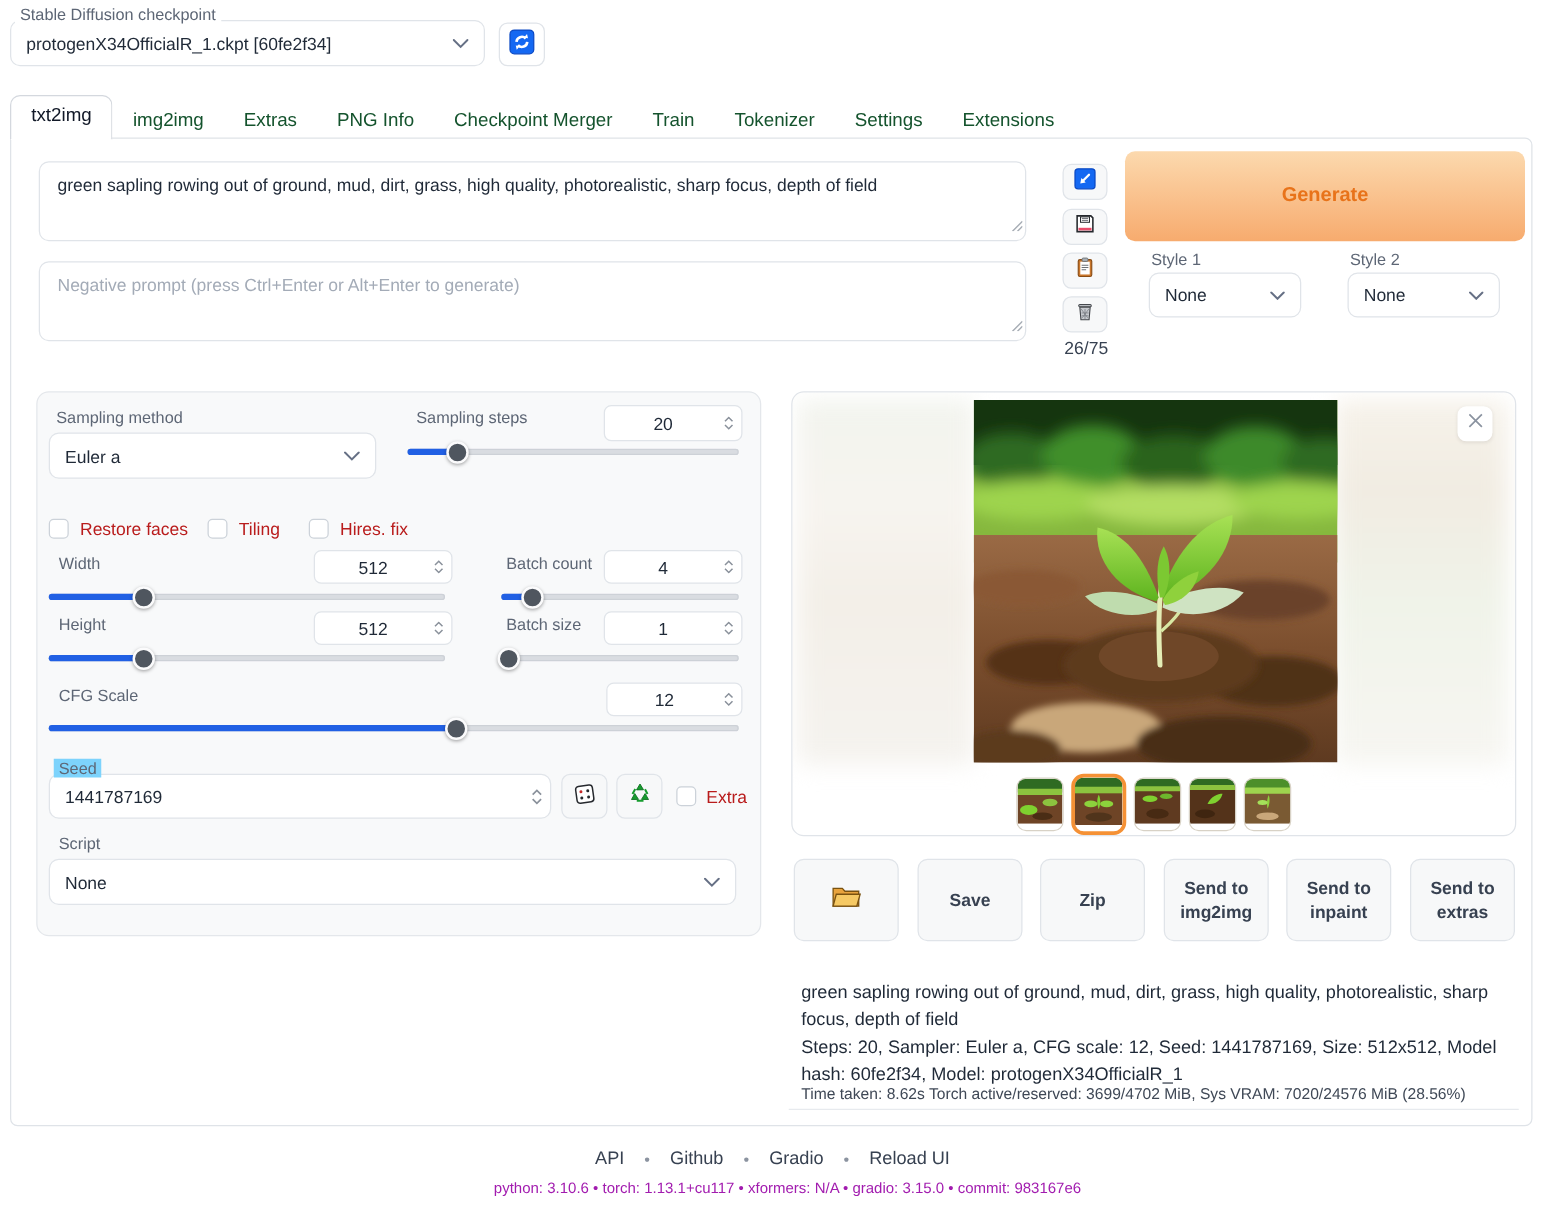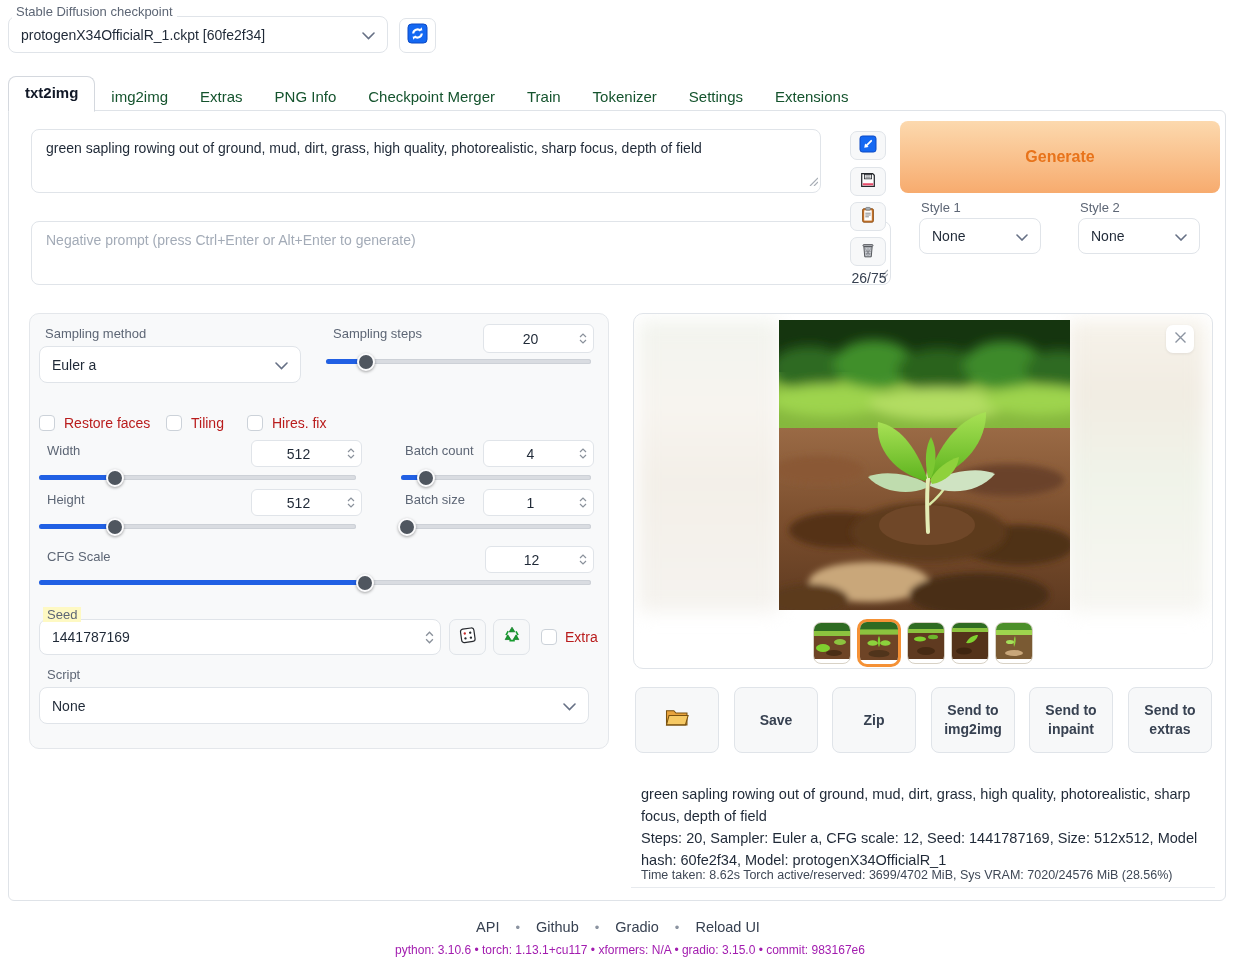--- a/index.html
+++ b/index.html
@@ -22,21 +22,21 @@
   .cblabel{font-size:14px;color:#b91c1c;}
   .iconbtn{display:flex;align-items:center;justify-content:center;background:#f7f8f9;border:1px solid #e0e4e9;
            border-radius:7px;cursor:pointer;box-sizing:border-box;}
   .gbtn{display:flex;flex-direction:column;align-items:center;justify-content:center;background:#f7f8f9;
         border:1px solid #e0e4e9;border-radius:8px;cursor:pointer;font-size:14px;font-weight:600;color:#374151;
         text-align:center;line-height:1.35;box-sizing:border-box;}
   textarea{box-sizing:border-box;border:1px solid #e0e4e9;border-radius:8px;background:#fff;resize:none;
            font-family:inherit;font-size:14px;color:#1f2937;padding:10px 14px;outline:none;width:100%;height:100%;}
   textarea::placeholder{color:#a3abb7;}
   .tab{font-size:15px;color:#14532d;padding:7px 16px;cursor:pointer;}
-  .tab.active{color:#111827;font-weight:700;background:#fff;border:1px solid #d4d8de;border-bottom:1px solid #fff;
+  .tab.active{color:#111827;font-weight:400;background:#fff;border:1px solid #d4d8de;border-bottom:1px solid #fff;
               border-radius:8px 8px 0 0;position:relative;z-index:3;}
   .legend{position:absolute;font-size:13px;color:#5d6675;padding:0 4px;z-index:2;}
   .infotext{font-size:14.5px;color:#1f2937;line-height:1.55;}
   .perftext{font-size:12.5px;color:#3f4856;}
   .ghost{position:absolute;filter:blur(9px);border-radius:6px;}
   .thumbimg{border-radius:8px;overflow:hidden;cursor:pointer;border:1px solid #d8d2c6;box-sizing:content-box;}
   .thumbimg.sel{border:3px solid #f59135;border-radius:10px;}
   .footer-link{font-size:14.5px;color:#374151;cursor:pointer;}
   .bullet{color:#8b93a0;font-size:13px;}
 </style>
@@ -82,21 +82,21 @@
        border-radius:0 6px 6px 6px;background:#fff;box-sizing:border-box;">
 
     <div class="abs" style="left:22px;top:18px;width:790px;height:64px;">
       <textarea spellcheck="false" style="">green sapling rowing out of ground, mud, dirt, grass, high quality, photorealistic, sharp focus, depth of field</textarea>
       <span class="abs" style="right:3px;bottom:3px;">
         <svg width="10" height="10" viewBox="0 0 10 10">
             <path d="M2 10L10 2M6 10l4-4" stroke="#a8aeb6" stroke-width="1.2"></path>
           </svg>
       </span>
     </div>
-    <div class="abs" style="left:22px;top:110px;width:860px;height:64px;">
+    <div class="abs" style="left:22px;top:98px;width:790px;height:64px;">
       <textarea placeholder="Negative prompt (press Ctrl+Enter or Alt+Enter to generate)" style=""></textarea>
       <span class="abs" style="right:3px;bottom:3px;">
         <svg width="10" height="10" viewBox="0 0 10 10">
             <path d="M2 10L10 2M6 10l4-4" stroke="#a8aeb6" stroke-width="1.2"></path>
           </svg>
       </span>
     </div>
 
     <div class="abs iconbtn" style="left:841px;top:20px;width:36px;height:29px;">
       <span>
@@ -277,21 +277,21 @@
         <svg width="8" height="5" viewBox="0 0 8 5">
             <path d="M1 1l3 3 3-3" stroke="#8a919b" stroke-width="1.2" fill="none"></path>
           </svg>
       </span>
     </div>
     <div class="track abs" style="left:30px;top:469px;width:552px;">
       <div class="fill" style="width:59%;"></div>
         <div class="thumbdot" style="left:59%;"></div>
     </div>
 
-    <span class="legend" style="left:34px;top:496px;background:#fef9c3;">Seed</span>
+    <span class="legend" style="left:34px;top:496px;background:#7dd3fc;">Seed</span>
     <div class="abs box" style="left:30px;top:508px;width:402px;height:36px;display:flex;align-items:center;">
       <input style="flex: 1 1 0%; border: none; outline: none; background: transparent; font-size: 14px; color: rgb(31, 41, 55); font-family: inherit; padding: 0px 0px 0px 12px;" value="1441787169">
       <span class="spin">
         <svg width="9" height="6" viewBox="0 0 8 5">
             <path d="M1 4l3-3 3 3" stroke="#8a919b" stroke-width="1.2" fill="none"></path>
           </svg>
         <svg width="9" height="6" viewBox="0 0 8 5">
             <path d="M1 1l3 3 3-3" stroke="#8a919b" stroke-width="1.2" fill="none"></path>
           </svg>
       </span>

